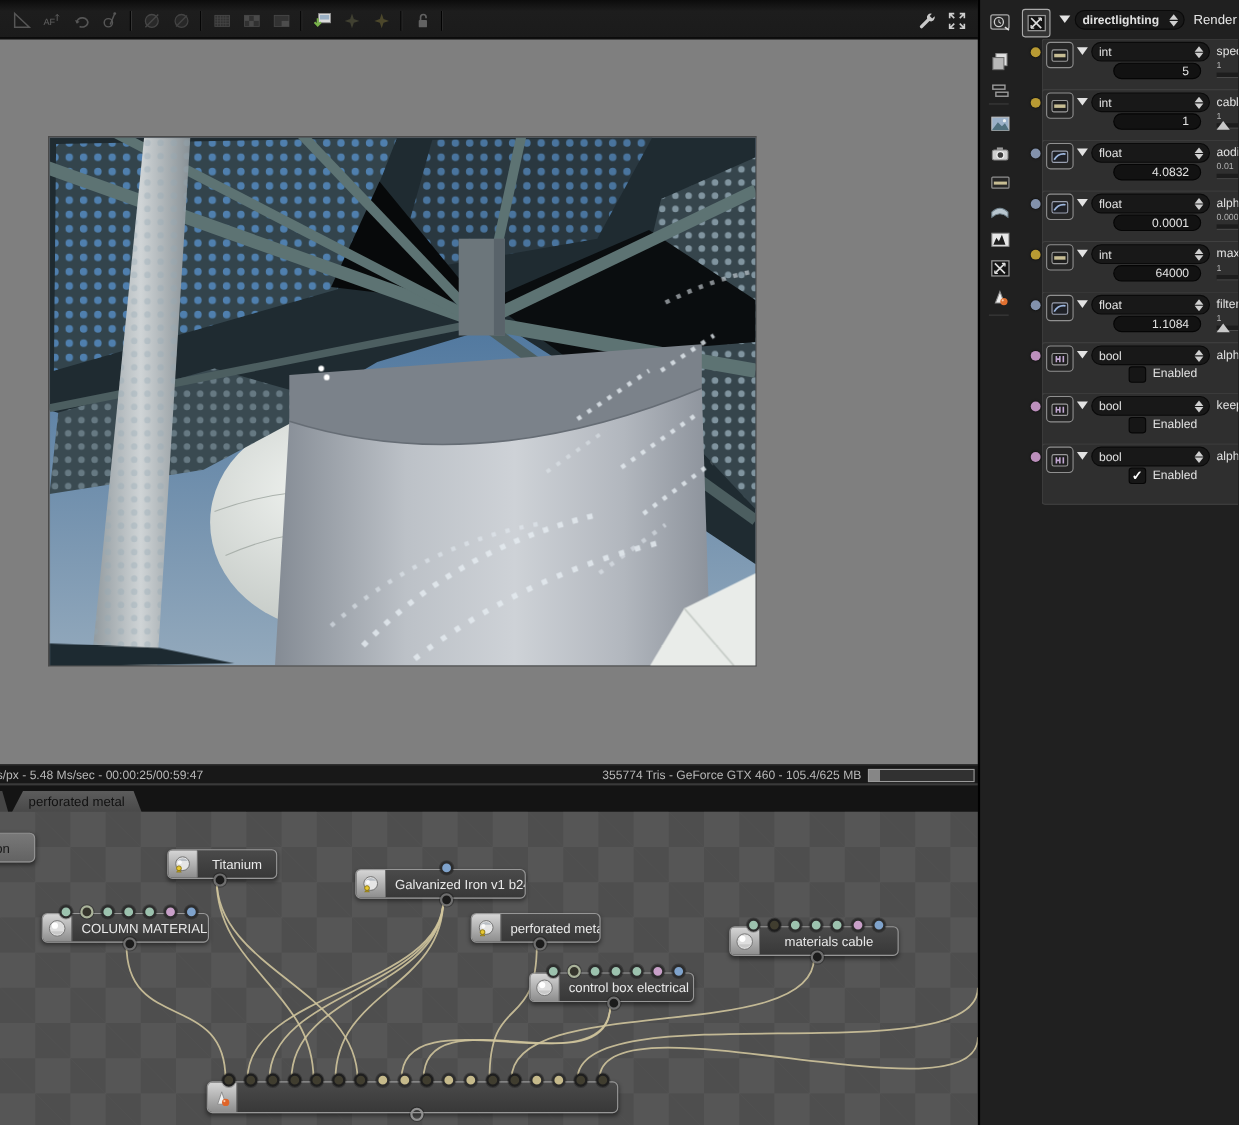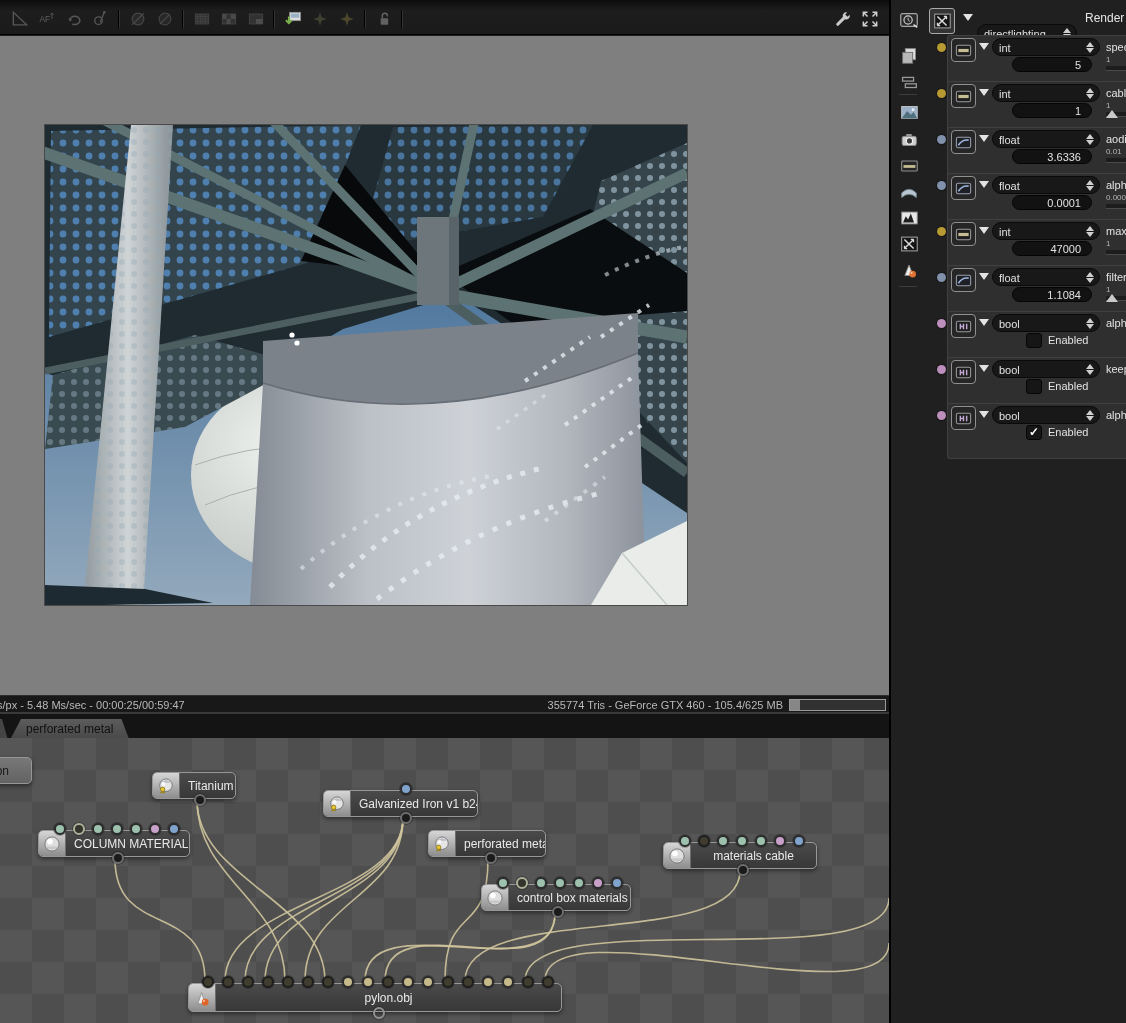--- a/index.html
+++ b/index.html
@@ -300,21 +300,21 @@
         <path d="M488,121 C488,201 445,163 445,243" fill="none" stroke="#cfc49c" stroke-width="1.6" opacity=".9"></path>
         <path d="M555,175 C555,255 365,163 365,243" fill="none" stroke="#cfc49c" stroke-width="1.6" opacity=".9"></path>
         <path d="M555,175 C555,255 385,163 385,243" fill="none" stroke="#cfc49c" stroke-width="1.6" opacity=".9"></path>
         <path d="M740,133 C740,213 465,163 465,243" fill="none" stroke="#cfc49c" stroke-width="1.6" opacity=".9"></path>
         <path d="M889,160 C889,240 525,163 525,243" fill="none" stroke="#cfc49c" stroke-width="1.6" opacity=".9"></path>
         <path d="M889,205 C889,285 545,163 545,243" fill="none" stroke="#cfc49c" stroke-width="1.6" opacity=".9"></path>
       </svg>
   <div class="node plain" style="left: -40px; top: 19px; width: 72px;">
         <span class="nlabel">ation</span>
       </div>
-      <div class="node" style="left: 152px; top: 34px; width: 84px;">
+      <div class="node" style="left: 152px; top: 34px; width: 100px;">
         <span class="nicon">
           <svg viewBox="0 0 24 24" xmlns="http://www.w3.org/2000/svg">
             <circle cx="12" cy="11" r="7.5" fill="#e5e5e5" stroke="#6a6a6a"></circle>
             <path d="M6 8 a7.5 7.5 0 0 1 12 0" fill="#b9bec4"></path>
             <circle cx="9" cy="9.5" r="2.2" fill="#fafafa"></circle>
             <circle cx="8" cy="16" r="2.6" fill="#e8c832" stroke="#8a7410"></circle>
             <path d="M5.5 20 a3 3 0 0 1 5 0 Z" fill="#e8c832" stroke="#8a7410"></path>
           </svg>
         </span>
         <span class="nlabel">Titanium</span>
@@ -384,39 +384,38 @@
         <span class="pin out" style="left: 73px;"></span>
       </div>
       <div class="node" style="left: 481px; top: 146px; width: 150px;">
         <span class="nicon">
           <svg viewBox="0 0 24 24" xmlns="http://www.w3.org/2000/svg">
             <circle cx="12" cy="12" r="8.5" fill="#dfdfdf" stroke="#6f6f6f"></circle>
             <circle cx="9.5" cy="9" r="3.4" fill="#ffffff"></circle>
             <path d="M5 15 a8.5 8.5 0 0 0 14 0" fill="#b9b9b9" opacity=".6"></path>
           </svg>
         </span>
-        <span class="nlabel">control box materials</span>
+        <span class="nlabel">control box electrical</span>
         <span class="pin" style="left: 15px; background: rgb(156, 194, 174);"></span>
         <span class="pin" style="left: 34px; background: rgb(53, 52, 44); border-color: rgb(170, 179, 154);"></span>
         <span class="pin" style="left: 53px; background: rgb(156, 194, 174);"></span>
         <span class="pin" style="left: 72px; background: rgb(156, 194, 174);"></span>
         <span class="pin" style="left: 91px; background: rgb(156, 194, 174);"></span>
         <span class="pin" style="left: 110px; background: rgb(201, 160, 201);"></span>
         <span class="pin" style="left: 129px; background: rgb(127, 163, 204);"></span>
         <span class="pin out" style="left: 70px;"></span>
       </div>
       <div class="node" style="left: 188px; top: 245px; width: 374px; height: 29px;">
         <span class="nicon">
           <svg viewBox="0 0 24 24" xmlns="http://www.w3.org/2000/svg">
             <path d="M7 19 L11.5 5.5 L16 19 Z" fill="#efefef" stroke="#8a8a8a"></path>
             <circle cx="15.8" cy="17" r="4" fill="#e06428"></circle>
             <circle cx="14.4" cy="15.6" r="1.2" fill="#f8cbaa"></circle>
           </svg>
         </span>
-        <span class="nlabel">pylon.obj</span>
         <span class="pin" style="left: 13px; background: rgb(64, 61, 47); border-color: rgb(30, 30, 30);"></span>
         <span class="pin" style="left: 33px; background: rgb(64, 61, 47); border-color: rgb(30, 30, 30);"></span>
         <span class="pin" style="left: 53px; background: rgb(64, 61, 47); border-color: rgb(30, 30, 30);"></span>
         <span class="pin" style="left: 73px; background: rgb(64, 61, 47); border-color: rgb(30, 30, 30);"></span>
         <span class="pin" style="left: 93px; background: rgb(64, 61, 47); border-color: rgb(30, 30, 30);"></span>
         <span class="pin" style="left: 113px; background: rgb(64, 61, 47); border-color: rgb(30, 30, 30);"></span>
         <span class="pin" style="left: 133px; background: rgb(64, 61, 47); border-color: rgb(30, 30, 30);"></span>
         <span class="pin" style="left: 153px; background: rgb(198, 186, 139);"></span>
         <span class="pin" style="left: 173px; background: rgb(198, 186, 139);"></span>
         <span class="pin" style="left: 193px; background: rgb(64, 61, 47); border-color: rgb(30, 30, 30);"></span>
@@ -442,21 +441,21 @@
         </svg>
       </div>
     <div class="hicon sel" style="left:38px;top:8px;" id="hicon1">
         <svg viewBox="0 0 24 24" xmlns="http://www.w3.org/2000/svg">
           <rect x="4" y="4.5" width="17" height="15" fill="#141414" stroke="#9a9a9a" stroke-width="1.2"></rect>
           <path d="M7 17 L17 7 M7 7 L17 17" stroke="#dcdcdc" stroke-width="1.6"></path>
           <path d="M17 7 h-3 m3 0 v3 M7 17 h3 m-3 0 v-3" stroke="#dcdcdc" stroke-width="1.3"></path>
         </svg>
       </div>
     <div class="tri" style="left:72px;top:14px;"></div>
-    <div class="pill" style="left:86px;top:24px;width:100px;">
+    <div class="pill" style="left:86px;top:9px;width:100px;font-weight:bold;">
       <span>directlighting</span>
       <span class="spin">
           <b class="u"></b>
           <b class="d"></b>
         </span>
     </div>
     <div class="ptitle" style="left:194px;top:11px;">Render Ker</div>
     <div id="strip">
         <div class="hicon" style="left: 6px; top: 44px;">
           <svg viewBox="0 0 24 24" xmlns="http://www.w3.org/2000/svg">
@@ -567,21 +566,21 @@
               <rect x="3" y="5.5" width="18" height="13" rx="2" fill="#1e2026" stroke="#9aa0b0" stroke-width="1.3"></rect>
               <path d="M5.5 15.5 q5 -8 13 -6.5" fill="none" stroke="#9db7e0" stroke-width="2"></path>
             </svg>
           </div>
           <div class="tri" style="left: 31px; top: 7px;"></div>
           <div class="pill" style="left: 44px; top: 2px; width: 108px;"><span>float</span><span class="spin">
               <b class="u"></b>
               <b class="d"></b>
             </span></div>
           <div class="rlabel">aodi</div>
-          <div class="vpill">3.6336</div>
+          <div class="vpill">4.0832</div>
           <div class="slider">
             <span class="smin">0.01</span>
             <div class="sbar"></div>
           </div>
         </div>
         <div class="prow" style="top: 173px;">
           <span class="dot" style="background: rgb(130, 145, 171);"></span>
           <div class="nibtn">
             <svg viewBox="0 0 24 24" xmlns="http://www.w3.org/2000/svg">
               <rect x="3" y="5.5" width="18" height="13" rx="2" fill="#1e2026" stroke="#9aa0b0" stroke-width="1.3"></rect>
@@ -607,21 +606,21 @@
               <rect x="3" y="5.5" width="18" height="13" rx="2" fill="#1f1f1f" stroke="#9a9a9a" stroke-width="1.3"></rect>
               <rect x="5.5" y="10" width="13" height="4" fill="#c7bd93"></rect>
             </svg>
           </div>
           <div class="tri" style="left: 31px; top: 7px;"></div>
           <div class="pill" style="left: 44px; top: 2px; width: 108px;"><span>int</span><span class="spin">
               <b class="u"></b>
               <b class="d"></b>
             </span></div>
           <div class="rlabel">max</div>
-          <div class="vpill">47000</div>
+          <div class="vpill">64000</div>
           <div class="slider">
             <span class="smin">1</span>
             <div class="sbar"></div>
           </div>
         </div>
         <div class="prow" style="top: 265px;">
           <span class="dot" style="background: rgb(130, 145, 171);"></span>
           <div class="nibtn">
             <svg viewBox="0 0 24 24" xmlns="http://www.w3.org/2000/svg">
               <rect x="3" y="5.5" width="18" height="13" rx="2" fill="#1e2026" stroke="#9aa0b0" stroke-width="1.3"></rect>

